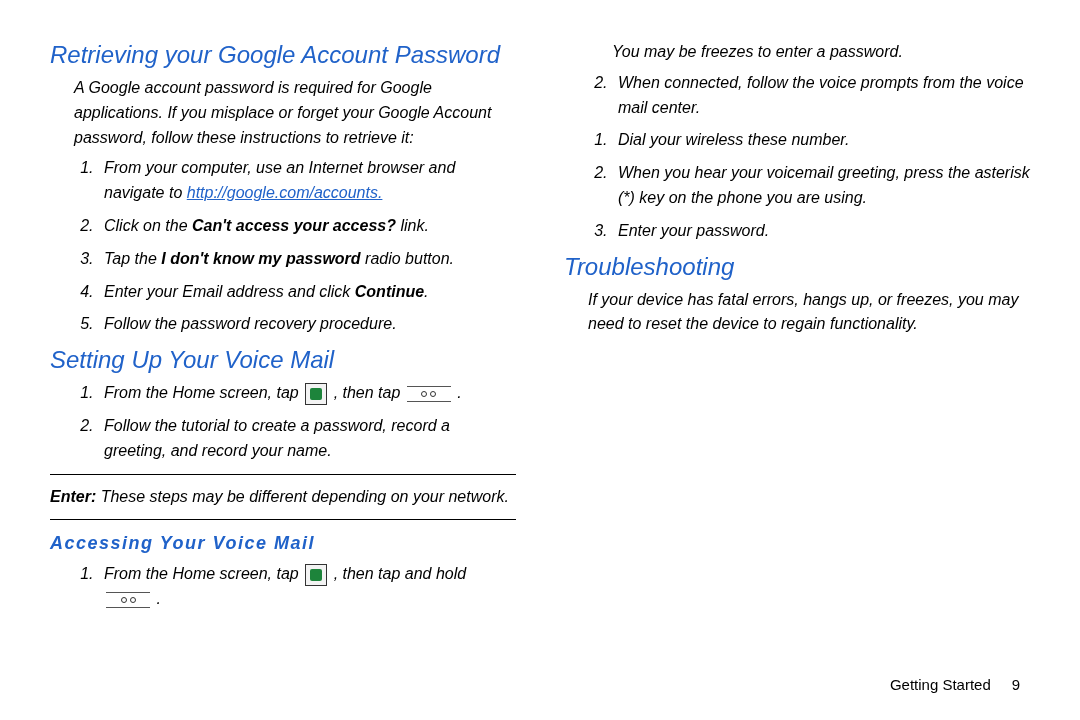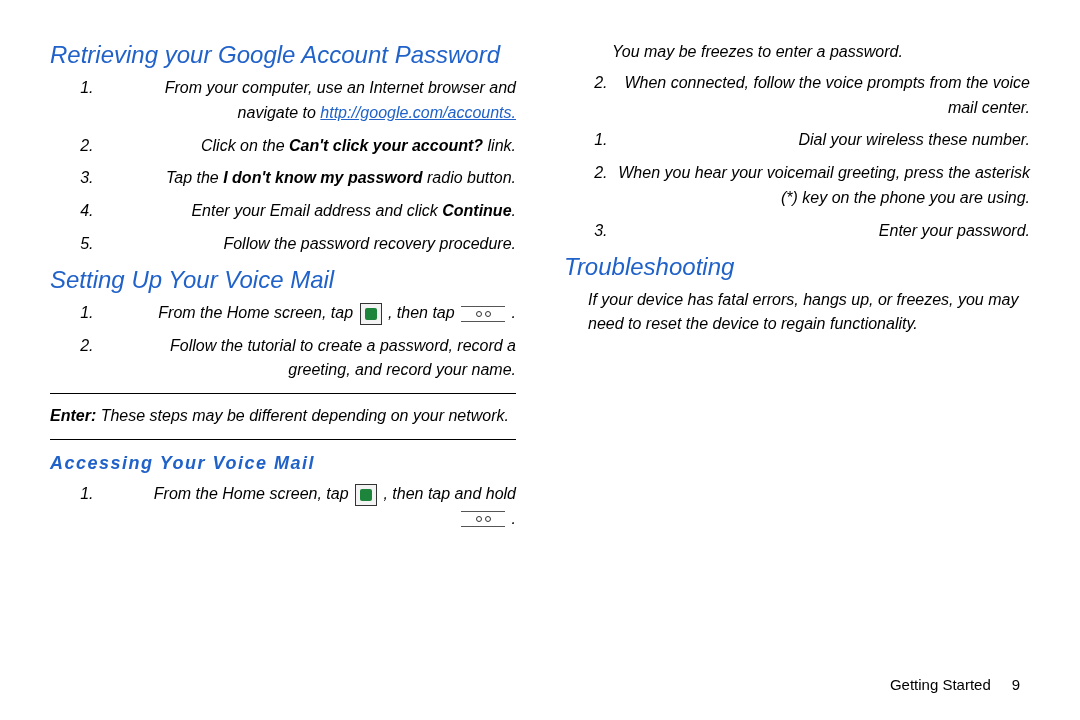--- a/index.html
+++ b/index.html
@@ -41,21 +41,20 @@
     margin: 0 0 6px 0;
     font-size: 16px;
   }
   ol {
     margin: 0 0 8px 0;
     padding-left: 48px;
   }
   ol li {
     padding-left: 6px;
     margin-bottom: 8px;
-    text-align: right;
   }
   a.link {
     color: #2062c9;
     text-decoration: underline;
   }
   .hr {
     border: none;
     border-top: 1px solid #000;
     margin: 10px 0 10px 0;
   }
@@ -110,28 +109,29 @@
   }
 </style>
 </head>
 <body>
 
 <div class="columns">
 
   <div class="col">
 
     <h2 class="blue-h">Retrieving your Google Account Password</h2>
+    <p class="indent">A Google account password is required for Google applications. If you misplace or forget your Google Account password, follow these instructions to retrieve it:</p>
 
     <ol>
       <li>
         <span>From your computer, use an Internet browser and navigate to </span>
         <a class="link">http://google.com/accounts.</a>
       </li>
       <li>
-        <span>Click on the </span><span class="bold">Can't click your account?</span><span> link.</span>
+        <span>Click on the </span><span class="bold">Can't access your access?</span><span> link.</span>
       </li>
       <li>
         <span>Tap the </span><span class="bold">I don't know my password</span><span> radio button.</span>
       </li>
       <li>
         <span>Enter your Email address and click </span><span class="bold">Continue</span><span>.</span>
       </li>
       <li>Follow the password recovery procedure.</li>
     </ol>
 

